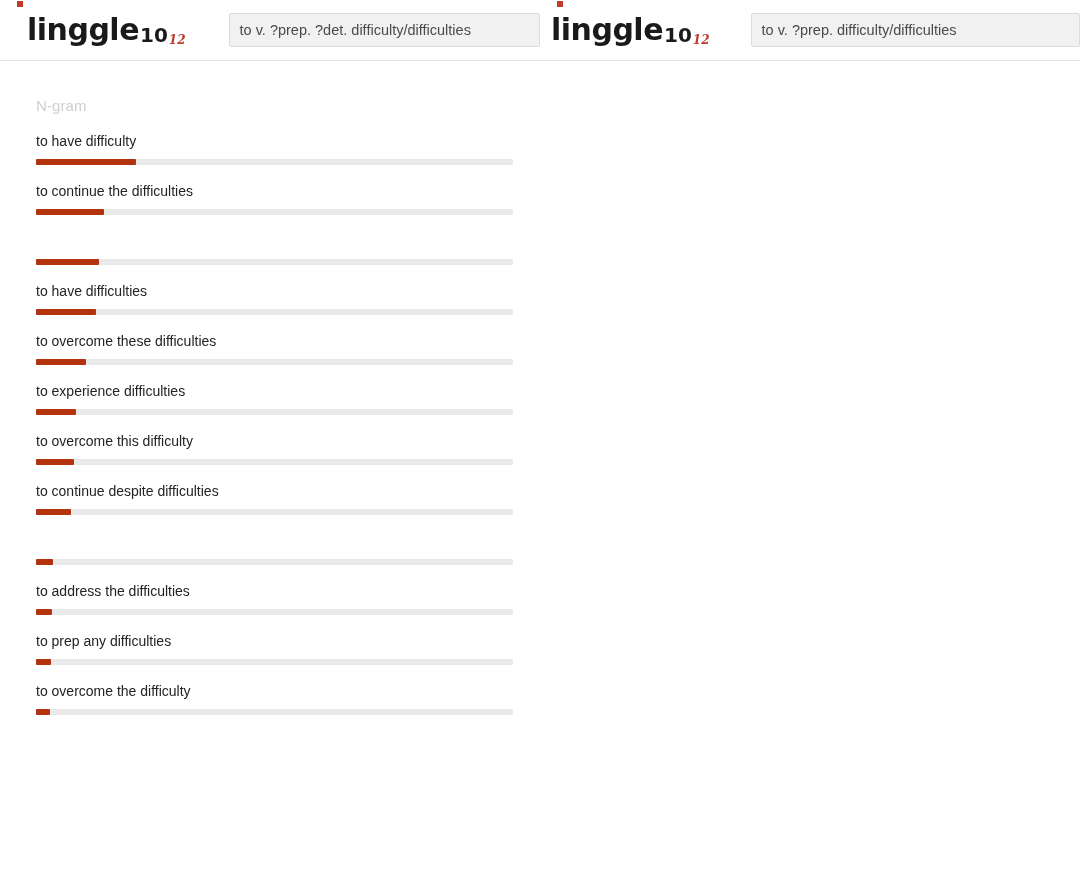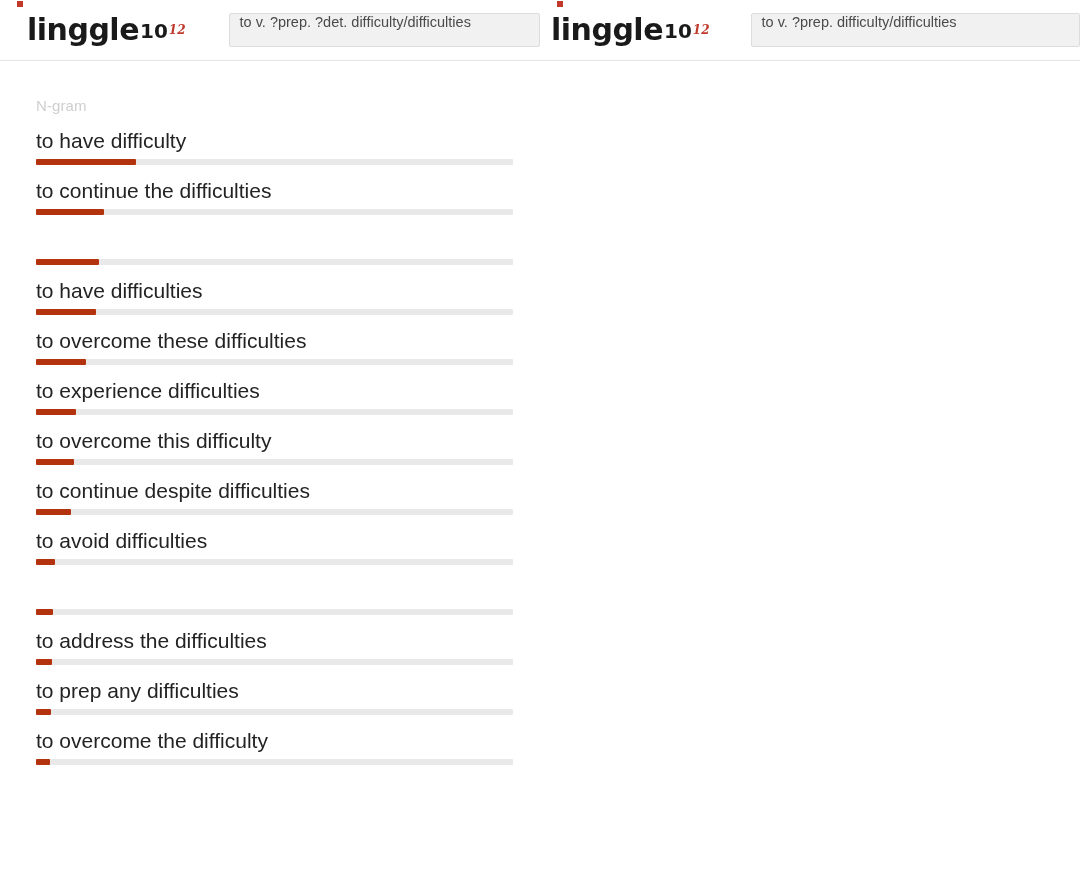--- a/index.html
+++ b/index.html
@@ -33,21 +33,21 @@
     position: relative;
     height: 61px;
     background: #ffffff;
     border-bottom: 1px solid #e6e6e6;
     display: flex;
     align-items: center;
   }
 
   .logo {
     display: inline-flex;
-    align-items: center;
+    align-items: flex-end;
     user-select: none;
     white-space: nowrap;
   }
   .logo-word {
     font-family: "DejaVu Sans", sans-serif;
     font-weight: 700;
     font-size: 30px;
     letter-spacing: -0.5px;
     color: #1a1a1a;
     line-height: 30px;
@@ -79,21 +79,21 @@
     margin-left: 1px;
     margin-top: 0px;
   }
 
   .searchbox {
     height: 34px;
     background: #f1f1f1;
     border: 1px solid #dcdcdc;
     border-radius: 2px;
     display: flex;
-    align-items: flex-start;
+    align-items: center;
     padding: 0 10px;
     font-size: 14.5px;
     color: #4a4a4a;
     font-family: "Liberation Sans", sans-serif;
     white-space: nowrap;
     overflow: hidden;
   }
 
   
   .left  .logo     { margin-left: 27px; }
@@ -112,21 +112,21 @@
   }
   .left  .col-head { padding: 36px 0 0 36px; }
   .right .col-head { padding: 35px 0 0 563px; }
 
   .rows { margin-top: 18px; }
   .left  .rows { padding-left: 36px; padding-right: 27px; }
   .right .rows { padding-left: 563px; padding-right: 39px; }
 
   .row { height: 50px; position: relative; }
   .row-label {
-    font-size: 21px;
+    font-size: 14px;
     color: #232323;
     font-family: "Liberation Sans", sans-serif;
     line-height: 18px;
     white-space: nowrap;
   }
   .track {
     position: absolute;
     left: 0; right: 0;
     top: 27px;
     height: 6px;
@@ -203,26 +203,20 @@
               <div class="fill" style="width: 38px; background: rgb(179, 51, 15);"></div>
             </div>
           </div>
           <div class="row">
             <div class="row-label">to continue despite difficulties</div>
             <div class="track" style="background: rgb(233, 233, 233);">
               <div class="fill" style="width: 35px; background: rgb(179, 51, 15);"></div>
             </div>
           </div>
           <div class="row">
-            <div class="row-label">to avoid difficulties</div>
-            <div class="track" style="background: rgb(233, 233, 233);">
-              <div class="fill" style="width: 19px; background: rgb(179, 51, 15);"></div>
-            </div>
-          </div>
-          <div class="row">
             <div class="track" style="background: rgb(233, 233, 233);">
               <div class="fill" style="width: 17px; background: rgb(179, 51, 15);"></div>
             </div>
           </div>
           <div class="row">
             <div class="row-label">to address the difficulties</div>
             <div class="track" style="background: rgb(233, 233, 233);">
               <div class="fill" style="width: 16px; background: rgb(179, 51, 15);"></div>
             </div>
           </div>

